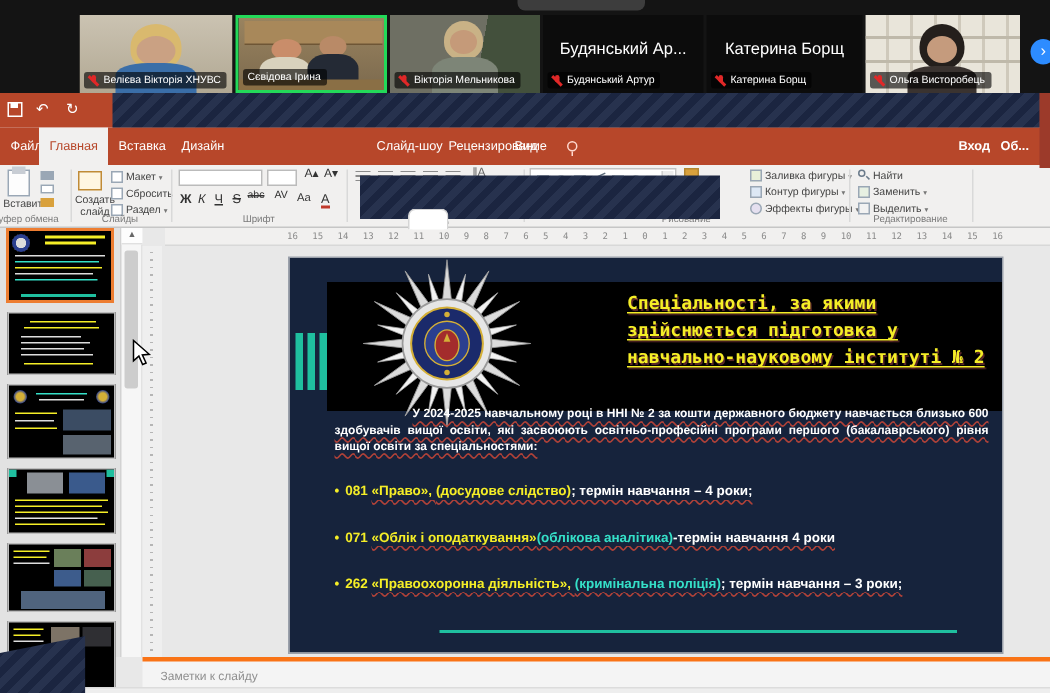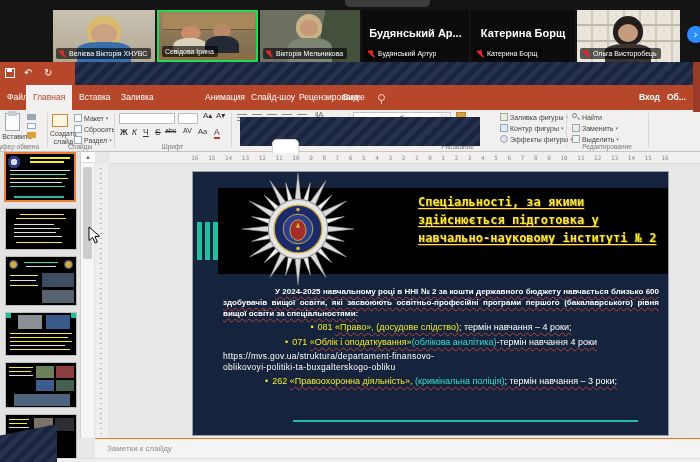--- a/index.html
+++ b/index.html
@@ -9,21 +9,21 @@
 
   
   #vstrip{position:absolute;left:0;top:0;width:700px;height:62px;background:#141414;z-index:30;}
   .pill{position:absolute;left:345px;top:0;width:85px;height:7px;background:#3d3d3d;border-radius:0 0 5px 5px;}
   .tile{position:absolute;top:10px;height:52px;background:#0c0c0c;overflow:hidden;}
   .tile.active{border:2px solid #23d959;}
   .vlabel{position:absolute;left:3px;bottom:3px;background:rgba(0,0,0,.62);color:#fff;
     font-size:7px;line-height:9px;padding:1px 4px 1px 3px;border-radius:2px;white-space:nowrap;
     display:flex;align-items:center;gap:3px;max-width:96%;overflow:hidden;}
   .bigname{position:absolute;left:0;right:0;top:17px;text-align:center;color:#fff;
-    font-size:11px;font-weight:bold;white-space:nowrap;overflow:hidden;}
+    font-size:11px;font-weight:normal;white-space:nowrap;overflow:hidden;}
   .mic{position:relative;width:7px;height:8px;flex:0 0 auto;}
   .mic i{position:absolute;left:2px;top:0;width:3px;height:5px;background:#e02828;border-radius:2px;}
   .mic u{position:absolute;left:-1px;top:3px;width:9px;height:1.5px;background:#e02828;transform:rotate(45deg);}
   .nextbtn{position:absolute;left:687px;top:26px;width:17px;height:17px;border-radius:50%;background:#2D8CFF;
     color:#fff;font-size:11px;line-height:16px;text-align:center;}
   
   .sc{position:absolute;inset:0;}
   .sc div{position:absolute;}
 
   
@@ -79,34 +79,34 @@
 
   
   #editarea{position:absolute;left:108px;top:164px;width:592px;height:274px;background:#e8e8e8;z-index:1;}
   #slide{position:absolute;left:193px;top:172px;width:475px;height:263px;background:#16233C;outline:1px solid #9aa0aa;z-index:2;}
   #shead{position:absolute;left:25px;top:16px;right:0;height:86px;background:#000;}
   .tealbar{position:absolute;width:5px;height:38px;background:#1FBF9F;top:50px;}
   #semblem{position:absolute;left:48px;top:0;width:114px;height:114px;}
   #stitle{position:absolute;left:225px;top:21px;width:250px;color:#F5EE27;font-family:"DejaVu Sans Mono",monospace;
     font-weight:bold;font-size:12px;line-height:1.5;text-decoration:underline;text-underline-offset:2px;
     text-shadow:1px 1px 0 #5a2727;}
-  #sbody{position:absolute;left:30px;top:115px;width:436px;color:#fff;font-family:"DejaVu Sans Mono",monospace;}
+  #sbody{position:absolute;left:30px;top:99px;width:436px;color:#fff;font-family:"DejaVu Sans Mono",monospace;}
   #spara{font-size:8px;line-height:1.35;font-weight:bold;text-align:justify;text-indent:52px;}
-  .bullet{margin-top:3px;font-size:9px;line-height:1.3;font-weight:normal;padding-left:10px;text-indent:-10px;text-align:center;}
+  .bullet{margin-top:19px;font-size:9px;line-height:1.3;font-weight:bold;padding-left:10px;text-indent:-10px;}
   .b-dot{color:#F5EE27;margin-right:4px;}
   .yel{color:#F5EE27;}
   .cy{color:#35E0C8;}
   .wht{color:#fff;}
   .sp{text-decoration-line:underline;text-decoration-style:wavy;text-decoration-color:rgba(205,70,55,.85);
     text-decoration-thickness:1px;text-underline-offset:2px;}
   #surl{font-size:8.5px;line-height:1.3;font-weight:normal;letter-spacing:.3px;margin-top:2px;}
   #stealine{position:absolute;left:100px;top:248px;width:345px;height:2px;background:#1FBF9F;}
 
   
-  #notesbar{position:absolute;left:95px;top:438px;width:605px;height:20px;background:#f4f4f4;border-top:1px solid #f97316;z-index:3;}
+  #notesbar{position:absolute;left:95px;top:438px;width:605px;height:20px;background:#f4f4f4;border-top:3px solid #f97316;z-index:3;}
   #notesbar span{position:absolute;left:12px;top:5px;font-size:8px;color:#8f8f8f;}
   #statusbar{position:absolute;left:0;top:458px;width:700px;height:4px;background:#eeeeee;border-top:1px solid #dcdcdc;z-index:3;}
 
   #cursor{position:absolute;left:88px;top:226px;z-index:40;}
 </style>
 </head>
 <body>
 
 <div id="app">
 
@@ -205,22 +205,21 @@
 
   <div id="titlebar"></div>
   <div class="saveic"></div>
   <div class="qat" style="left:24px;">↶</div>
   <div class="qat" style="left:44px;">↻</div>
 
   <div id="tabsrow">
     <span class="tab" style="left:0;">Файл</span>
     <span class="tab active" style="left:26px;">Главная</span>
     <span class="tab" style="left:72px;">Вставка</span>
-    <span class="tab" style="left:114px;">Заливка</span>
-    <span class="tab" style="left:198px;">Анимация</span>
+    <span class="tab" style="left:114px;">Дизайн</span>
     <span class="tab" style="left:244px;">Слайд-шоу</span>
     <span class="tab" style="left:292px;">Рецензирование</span>
     <span class="tab" style="left:336px;">Вид</span>
     <span class="tellme" style="left:378px;">
       <span class="bulb"></span>
     </span>
     <span class="tab" style="left:632px;font-weight:bold;">Вход</span>
     <span class="tab" style="left:660px;font-weight:bold;">Об...</span>
   </div>
 
@@ -475,21 +474,20 @@
 
     <div id="stitle">Спеціальності, за якими здійснюється підготовка у навчально-науковому інституті № 2</div>
 
     <div id="sbody">
       <div id="spara" class="sp">У 2024-2025 навчальному році в ННІ № 2 за кошти державного бюджету навчається близько 600 здобувачів вищої освіти, які засвоюють освітньо-професійні програми першого (бакалаврського) рівня вищої освіти за спеціальностями:</div>
 
       <div class="bullet"><span class="b-dot">•</span><span class="yel">081 </span><span class="yel sp">«Право», </span><span class="yel sp">(досудове слідство)</span><span class="wht sp">; термін навчання – 4 роки;</span></div>
 
       <div class="bullet"><span class="b-dot">•</span><span class="yel">071 </span><span class="yel sp">«Облік і оподаткування»</span><span class="cy sp">(облікова аналітика)</span><span class="wht sp">-термін навчання 4 роки</span></div>
 
-      <div id="surl"><span>https://mvs.gov.ua/struktura/departament-finansovo-</span><br><span>oblikovoyi-politiki-ta-buxgalterskogo-obliku</span></div>
 
       <div class="bullet"><span class="b-dot">•</span><span class="yel">262 </span><span class="yel sp">«Правоохоронна діяльність», </span><span class="cy sp">(кримінальна поліція)</span><span class="wht sp">; термін навчання – 3 роки;</span></div>
     </div>
 
     <div id="stealine"></div>
   </div>
 
   <div id="notesbar">
       <span>Заметки к слайду</span>
     </div>

